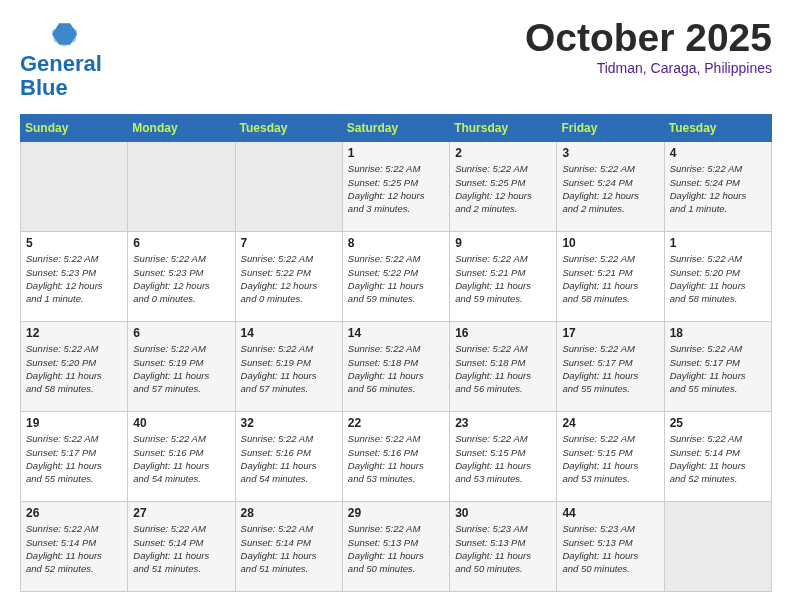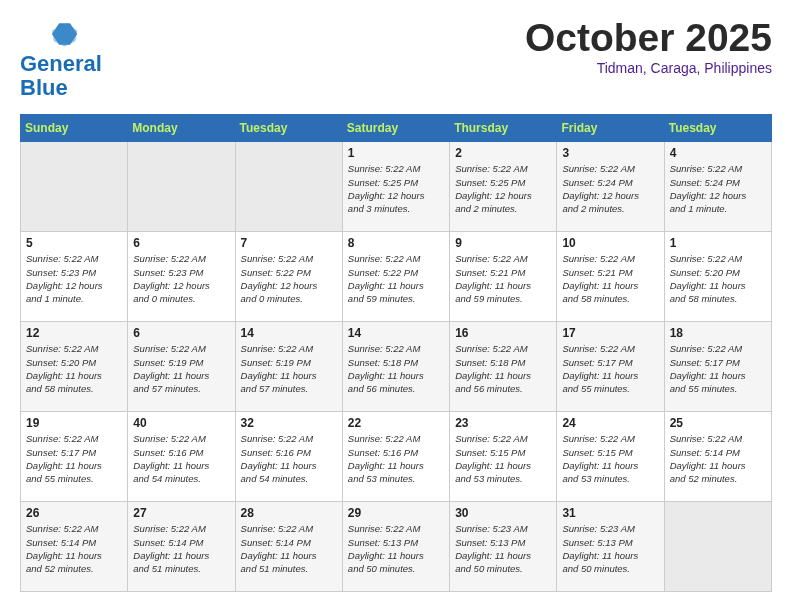--- a/index.html
+++ b/index.html
@@ -345,21 +345,21 @@
 and 50 minutes.</div>
           </td>
           <td>
             <span class="day-number">30</span>
             <div class="day-detail" style="white-space: pre-line;">Sunrise: 5:23 AM
 Sunset: 5:13 PM
 Daylight: 11 hours
 and 50 minutes.</div>
           </td>
           <td>
-            <span class="day-number">31</span>
+            <span class="day-number">44</span>
             <div class="day-detail" style="white-space: pre-line;">Sunrise: 5:23 AM
 Sunset: 5:13 PM
 Daylight: 11 hours
 and 50 minutes.</div>
           </td>
           <td class="empty-cell"></td>
         </tr>
       </tbody>
   </table>
 </div>

